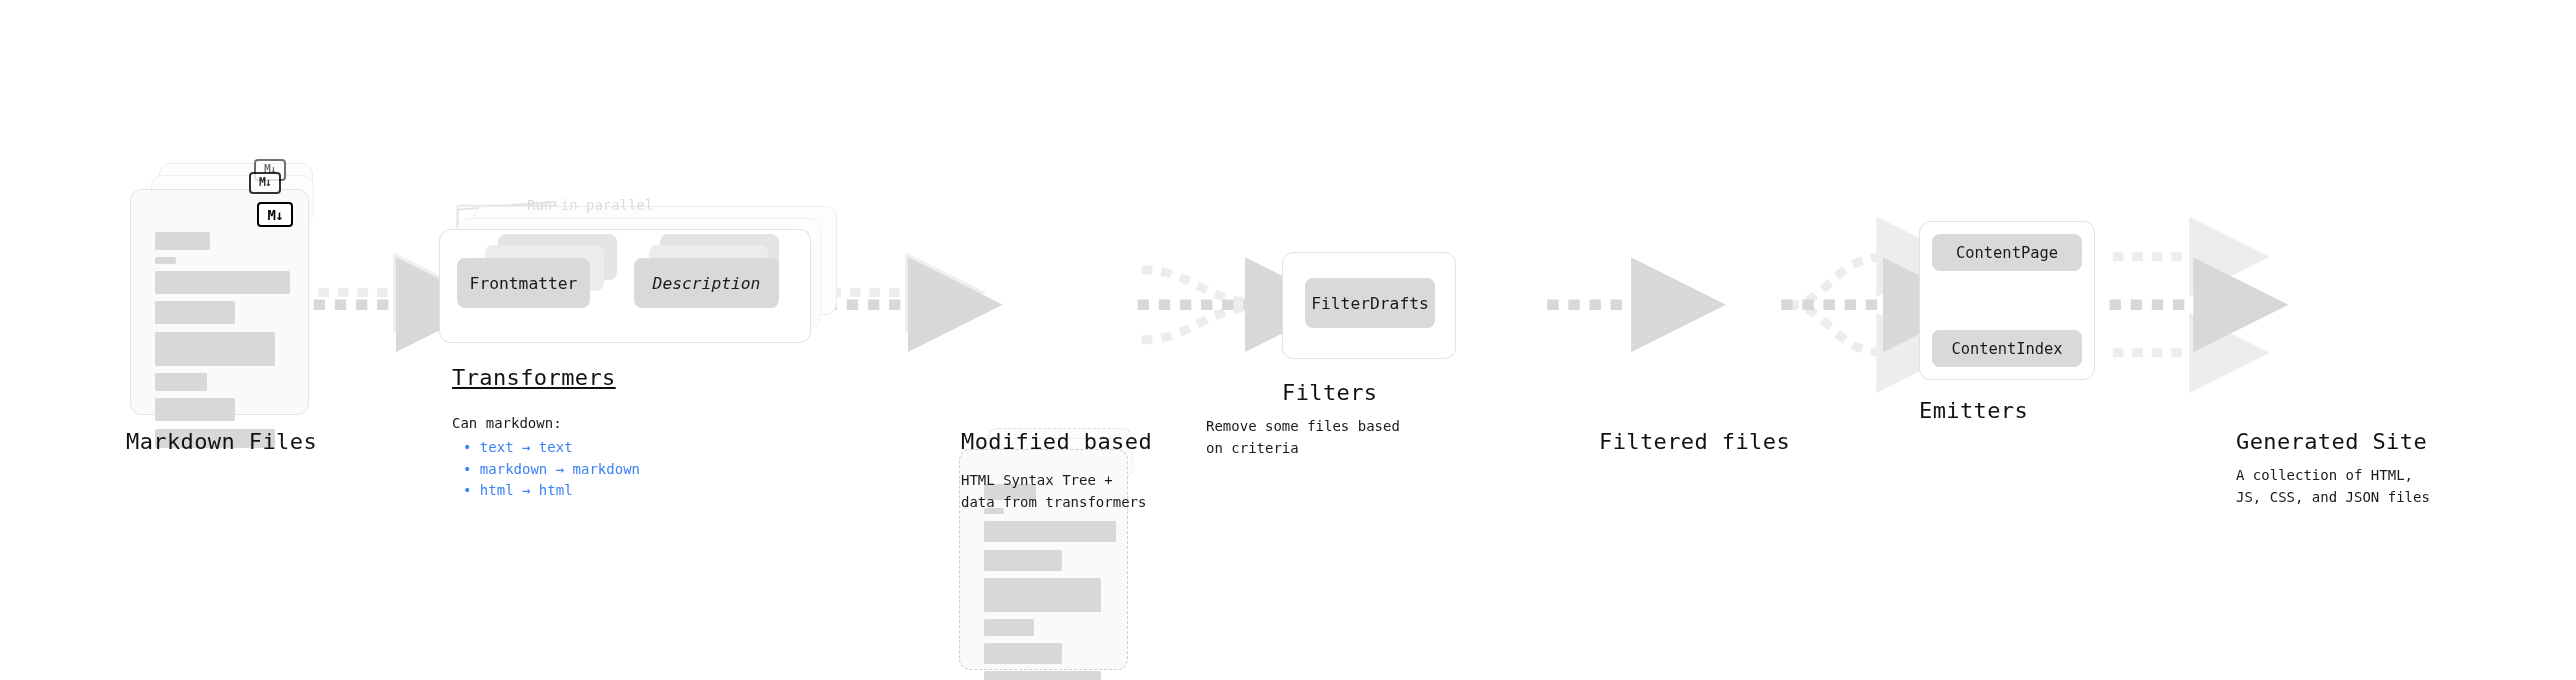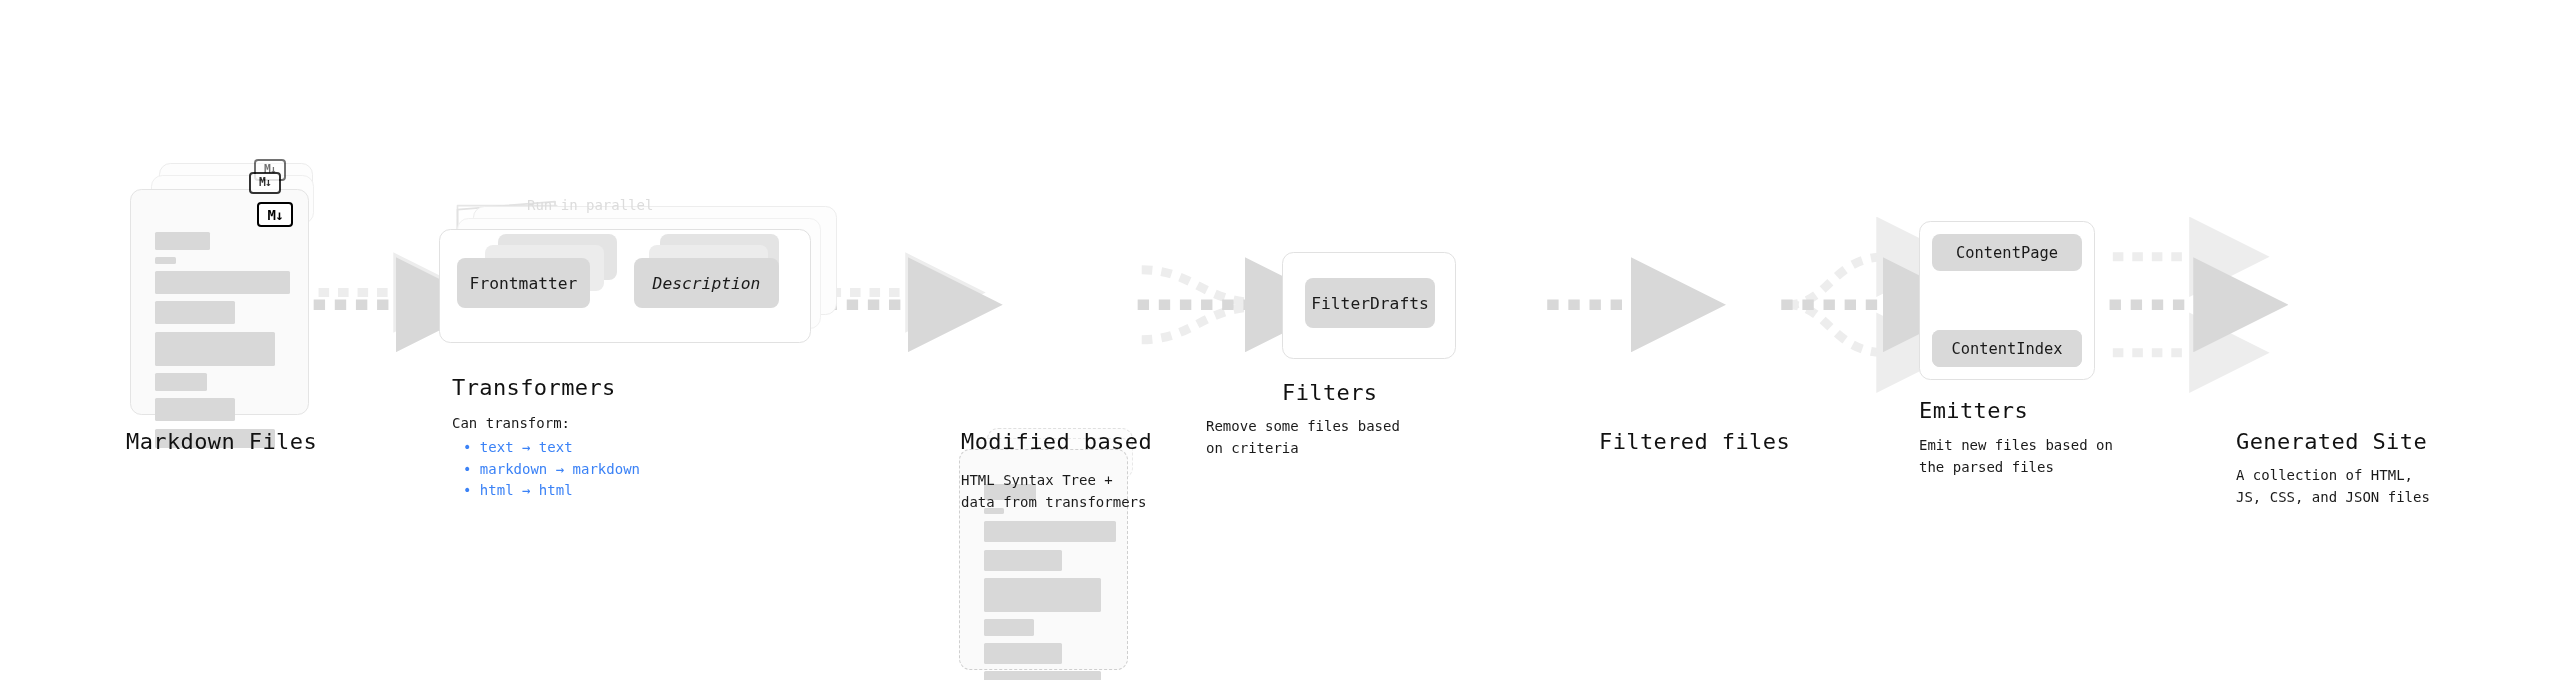--- a/index.html
+++ b/index.html
@@ -154,22 +154,22 @@
 
     <div class="pill ghost1" style="left:59px;top:39px;width:119px;height:46px;"></div>
     <div class="pill ghost2" style="left:46px;top:50px;width:119px;height:46px;"></div>
     <div class="pill" style="left:18px;top:63px;width:133px;height:50px;">Frontmatter</div>
 
     <div class="pill ghost1" style="left:221px;top:39px;width:119px;height:46px;"></div>
     <div class="pill ghost2" style="left:210px;top:50px;width:119px;height:46px;"></div>
     <div class="pill" style="left:195px;top:63px;width:145px;height:50px;font-style:italic;">Description</div>
   </div>
   <div class="parallel-label" style="left:527px;top:197px;text-align:right;">Run in parallel</div>
-  <div class="title" style="left:452px;top:375px;">Transformers</div>
-  <div class="subtitle" style="left:452px;top:413px;">Can transform:</div>
+  <div class="title" style="left:452px;top:365px;text-decoration:underline;">Transformers</div>
+  <div class="subtitle" style="left:452px;top:413px;">Can markdown:</div>
   <div class="blist" style="left:463px;top:436px;">• text → text</div>
   <div class="blist" style="left:463px;top:458px;">• markdown → markdown</div>
   <div class="blist" style="left:463px;top:479px;">• html → html</div>
 
   <div class="node docstack" style="left:959px;top:176px;width:195px;height:244px;">
     <div class="doc dashed ghost1" style="left:28px;top:0px;width:146px;height:41px;"></div>
     <div class="doc dashed ghost2" style="left:18px;top:9.8px;width:156px;height:41px;"></div>
     <div class="doc dashed" style="left:0px;top:21px;width:169px;height:221px;">
       <div class="bars" style="top:34px;">
         <div class="bar" style="width:52px;height:16.3px;"></div>
@@ -197,21 +197,19 @@
 
   <div class="title" style="left:1599px;top:429px;">Filtered files</div>
 
   <div class="node" style="left:1919px;top:221px;width:203px;height:175px;">
     <div class="gbox" style="left:0px;top:0px;width:176px;height:159px;"></div>
     <div class="pill" style="left:13px;top:13px;width:150px;height:37px;font-size:15.4px;">ContentPage</div>
     <div class="pill" style="left:13px;top:61px;width:150px;height:37px;font-size:15.4px;margin-top:48px;">FolderPage</div>
     <div class="pill" style="left:13px;top:109px;width:150px;height:37px;font-size:15.4px;">ContentIndex</div>
   </div>
   <div class="title" style="left:1919px;top:398px;">Emitters</div>
-  <div class="subtitle" style="left:1919px;top:435px;">Emit new files based on
-the parsed files</div>
 
   <div class="title" style="left:2236px;top:429px;">Generated Site</div>
   <div class="subtitle" style="left:2236px;top:465px;">A collection of HTML,
 JS, CSS, and JSON files</div>
 
 </div>
 
 
 </body></html>

